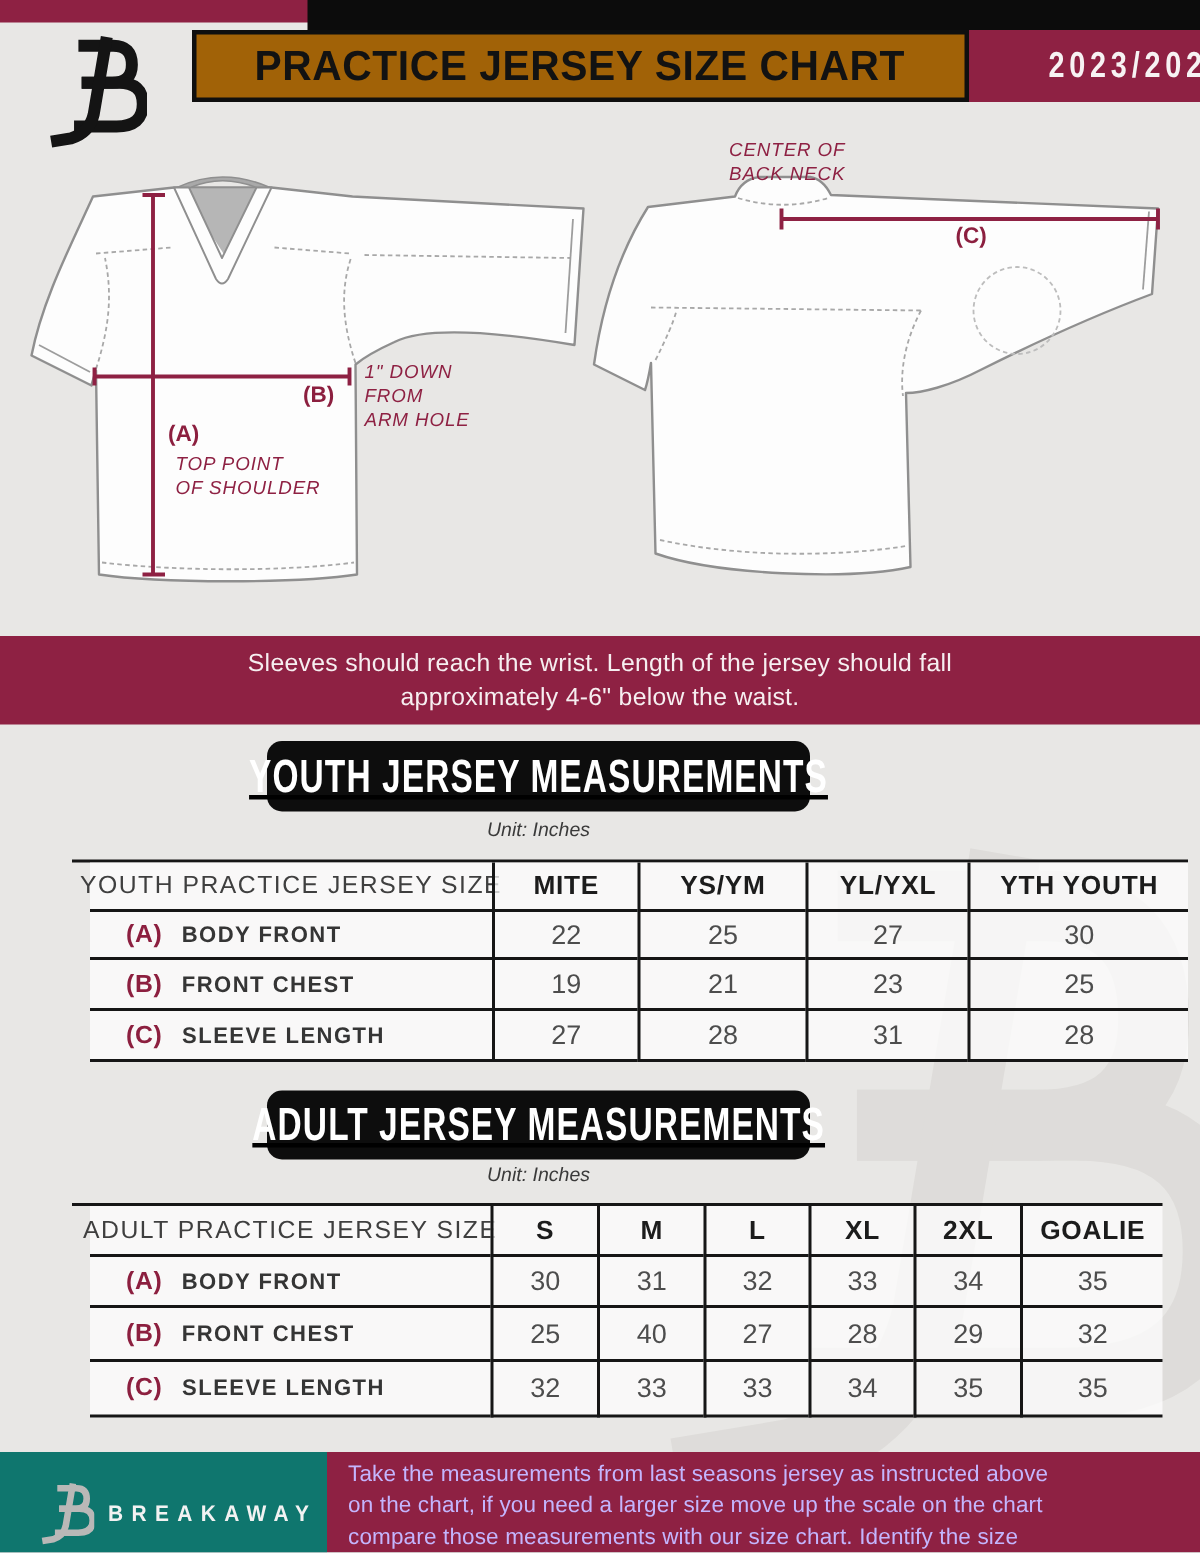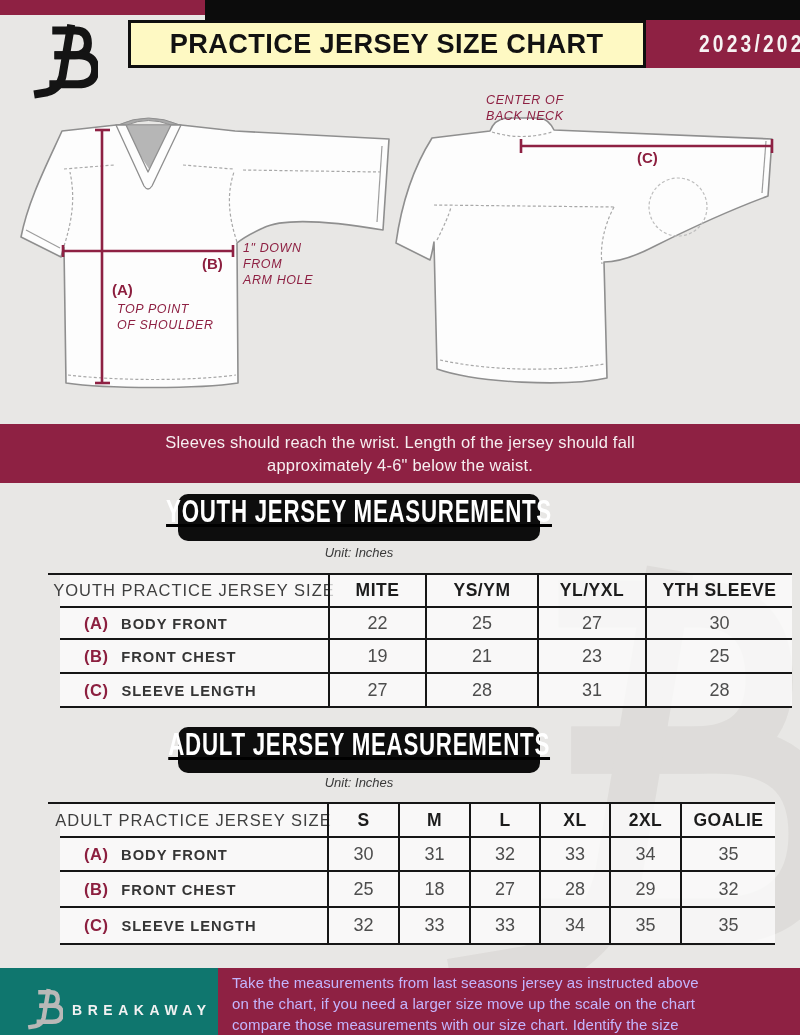--- a/index.html
+++ b/index.html
@@ -2,21 +2,21 @@
 <html><head>
 <meta charset="utf-8">
 <style>
   html,body{margin:0;padding:0;background:#cfcfcf;}
   .page{position:relative;width:800px;height:1035px;overflow:hidden;background:#e8e7e5;
         font-family:"Liberation Sans",sans-serif;}
   
   .top-strip-black{position:absolute;left:205px;top:0;width:595px;height:20px;background:#0c0c0c;z-index:2;}
   .top-strip-maroon{position:absolute;left:0;top:0;width:207px;height:15px;background:#8e2143;z-index:2;}
   .logo-header{position:absolute;left:24px;top:21px;width:74px;height:80px;color:#141414;z-index:3;}
-  .title-box{position:absolute;left:128px;top:20px;width:518px;height:48px;background:#fef9c3;
+  .title-box{position:absolute;left:128px;top:20px;width:518px;height:48px;background:#a16207;
              border:3px solid #0f0f0f;box-sizing:border-box;display:flex;align-items:center;
              justify-content:center;z-index:2;}
   .title-box span{font-weight:bold;font-size:28px;letter-spacing:.4px;color:#121212;
                   transform:scaleX(.97);white-space:nowrap;}
   .year-box{position:absolute;left:646px;top:20px;width:154px;height:48px;background:#8e2143;
             display:flex;align-items:center;justify-content:center;z-index:2;padding-left:36px;}
   .year-box span{color:#f7f2f3;font-weight:bold;font-size:24px;letter-spacing:4px;
                  transform:scaleX(.8);white-space:nowrap;}
   
   .diagram-svg{position:absolute;left:0;top:70px;width:800px;height:355px;z-index:1;}
@@ -28,21 +28,21 @@
   #marker-b{left:202px;top:255px;}
   #ann-b-caption{left:243px;top:240px;}
   #ann-back-caption{left:486px;top:92px;}
   #marker-c{left:637px;top:149px;}
   
   .notice{position:absolute;left:0;top:424px;width:800px;height:59px;background:#8e2143;
           color:#f6eef0;text-align:center;font-size:16.5px;line-height:23px;padding-top:7px;
           box-sizing:border-box;z-index:1;letter-spacing:.2px;}
   
   .sec-head{position:absolute;left:178px;width:362px;background:#0d0d0d;border-radius:10px;
-            display:flex;align-items:flex-start;justify-content:center;z-index:2;text-decoration:underline;}
+            display:flex;align-items:center;justify-content:center;z-index:2;text-decoration:underline;}
   #youth-head{top:494px;height:47px;}
   #adult-head{top:727px;height:46px;}
   .sec-head span{color:#ffffff;font-weight:bold;font-size:31px;letter-spacing:1px;
                  transform:scaleX(.72);white-space:nowrap;}
   .unit{position:absolute;left:178px;width:362px;text-align:center;font-style:italic;
         font-size:13px;color:#3a3a3a;z-index:2;}
   #youth-unit{top:545px;}
   #adult-unit{top:775px;}
   
   .size-table{position:absolute;display:grid;z-index:1;border-top:2.5px solid #161616;padding-left:12px;}
@@ -190,21 +190,21 @@
     <div class="cell vline">
         <span class="colname">MITE</span>
       </div>
     <div class="cell vline">
         <span class="colname">YS/YM</span>
       </div>
     <div class="cell vline">
         <span class="colname">YL/YXL</span>
       </div>
     <div class="cell vline">
-        <span class="colname">YTH SLEEVE</span>
+        <span class="colname">YTH YOUTH</span>
       </div>
 
     <div class="cell rowlabel">
         <span class="row-key">(A)</span>
         <span class="row-label">BODY FRONT</span>
       </div>
     <div class="cell vline">
         <span class="val">22</span>
       </div>
     <div class="cell vline">
@@ -304,21 +304,21 @@
       </div>
 
     <div class="cell rowlabel">
         <span class="row-key">(B)</span>
         <span class="row-label">FRONT CHEST</span>
       </div>
     <div class="cell vline">
         <span class="val">25</span>
       </div>
     <div class="cell vline">
-        <span class="val">18</span>
+        <span class="val">40</span>
       </div>
     <div class="cell vline">
         <span class="val">27</span>
       </div>
     <div class="cell vline">
         <span class="val">28</span>
       </div>
     <div class="cell vline">
         <span class="val">29</span>
       </div>

